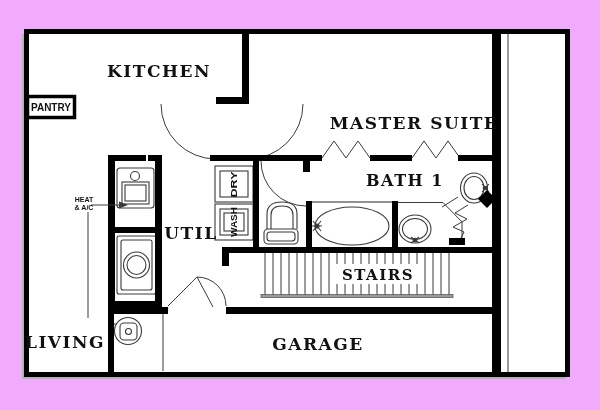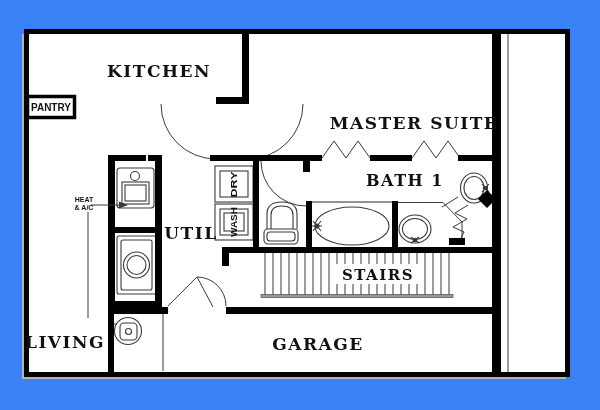--- a/index.html
+++ b/index.html
@@ -1,19 +1,19 @@
 <!DOCTYPE html>
 <html><head>
 <meta charset="utf-8">
 <style>
   html,body{margin:0;padding:0;background:#ffffff;}
   .stage{
     position:relative;
     width:600px;height:410px;
-    background:#3b82f6;
+    background:#f0abfc;
     font-family:"DejaVu Serif", serif;
     overflow:hidden;
   }
   svg{display:block;}
   text{fill:#111111;}
   .room-label{
     font-family:"DejaVu Serif", serif;
     font-weight:bold;
     letter-spacing:1.5px;
   }

